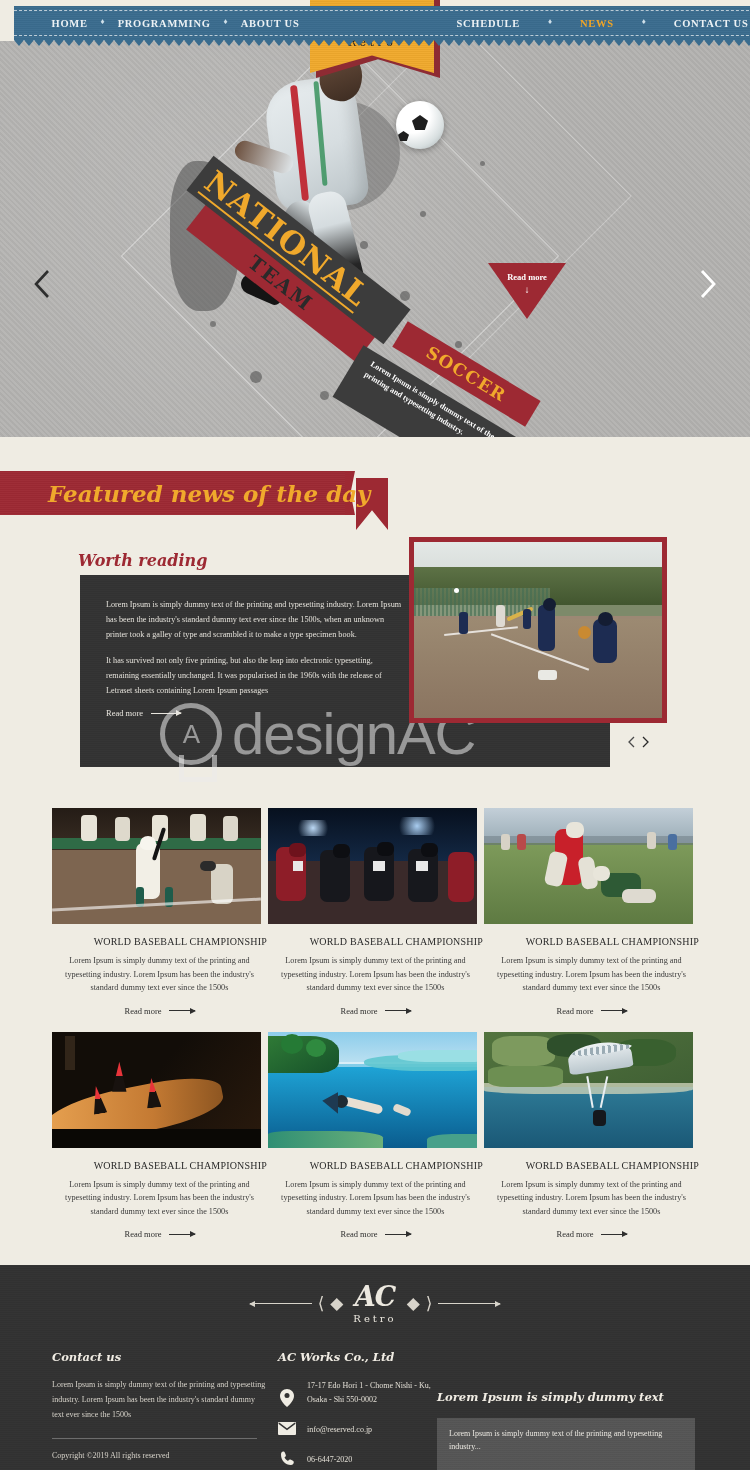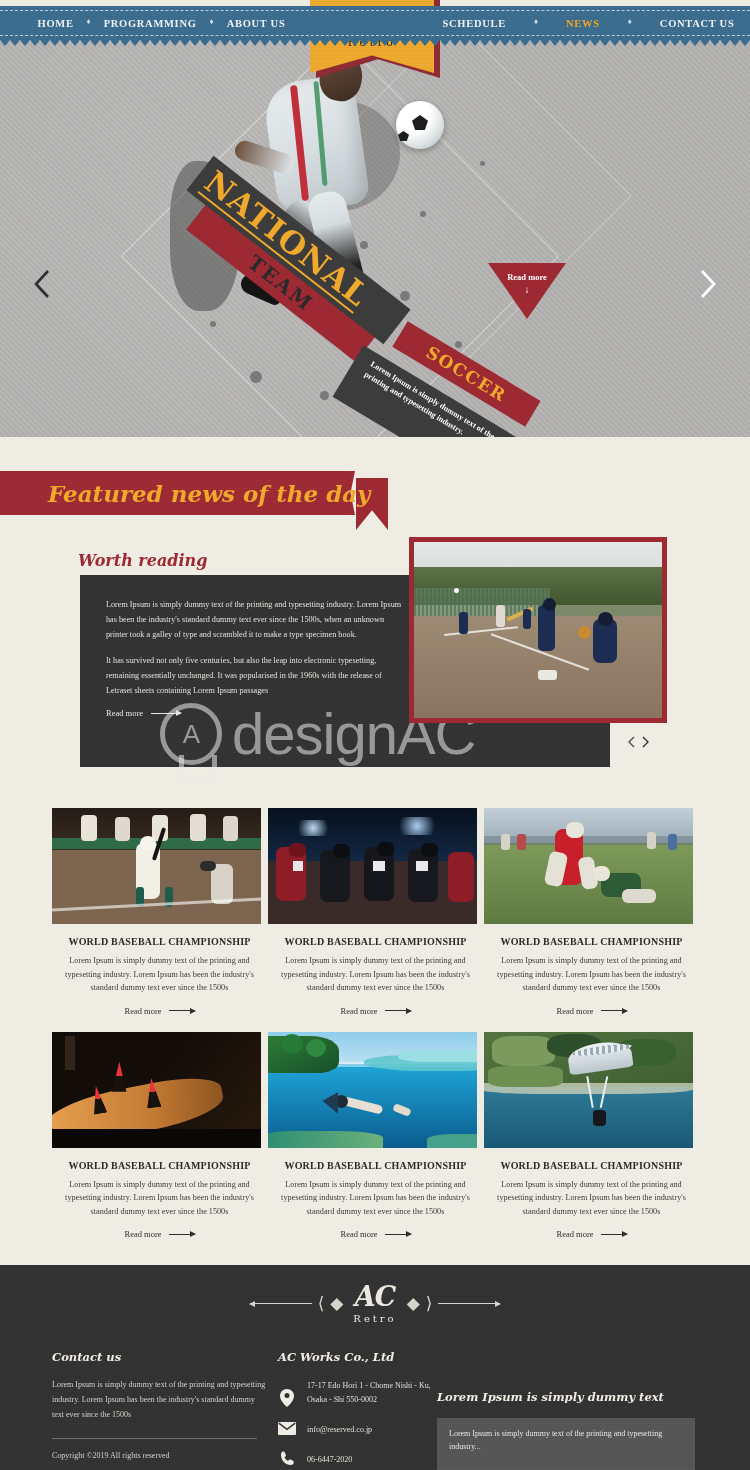--- a/index.html
+++ b/index.html
@@ -15,21 +15,21 @@
   .page {
     position: relative;
     width: 750px;
     height: 1470px;
     background: #efece3;
   }
 
   
   .nav-wrap {
     position: absolute;
-    top: 6px; left: 0;
+    top: 6px; left: 14px;
     width: 682px; height: 36px;
     z-index: 20;
   }
   .nav-bar {
     position: absolute;
     top: 0; left: 0;
     width: 750px; height: 34px;
     background: #3a6c8e;
     background-image:
       repeating-linear-gradient(0deg, rgba(255,255,255,0.022) 0 1px, rgba(0,0,0,0.022) 1px 2px);
@@ -548,23 +548,23 @@
   .card { width: 215px; cursor: pointer; }
   .card-img {
     width: 209px; height: 116px;
     position: relative;
     overflow: hidden;
     background: #555;
   }
   .card-title {
     font-family: "Liberation Serif", serif;
     font-size: 10px;
-    font-weight: 700;
+    font-weight: 400;
     color: #2a2a2a;
-    text-align: center;
+    text-align: right;
     margin-top: 12px;
     letter-spacing: 0.2px;
   }
   .card-text {
     font-family: "Liberation Serif", serif;
     font-size: 8.2px;
     color: #3b3b3b;
     text-align: center;
     line-height: 1.65;
     margin-top: 7px;
@@ -840,21 +840,21 @@
   <div class="banner-tail"></div>
   <div class="banner-notch"></div>
   <div class="featured-banner">
     <h2>Featured news of the day</h2>
   </div>
 
   <div class="worth-title">Worth reading</div>
 
   <div class="feature-dark">
     <p>Lorem Ipsum is simply dummy text of the printing and typesetting industry. Lorem Ipsum has been the industry's standard dummy text ever since the 1500s, when an unknown printer took a galley of type and scrambled it to make a type specimen book.</p>
-    <p>It has survived not only five centuries, but also the leap into electronic typesetting, remaining essentially unchanged. It was popularised in the 1960s with the release of Letraset sheets containing Lorem Ipsum passages</p>
+    <p>It has survived not only five printing, but also the leap into electronic typesetting, remaining essentially unchanged. It was popularised in the 1960s with the release of Letraset sheets containing Lorem Ipsum passages</p>
     <div class="feature-readmore">
       <span>Read more</span>
       <i class="arrow-line"></i>
     </div>
   </div>
 
   <div class="wm">
     <div class="wm-bulb">
         <span class="wm-a">A</span>
       </div>

